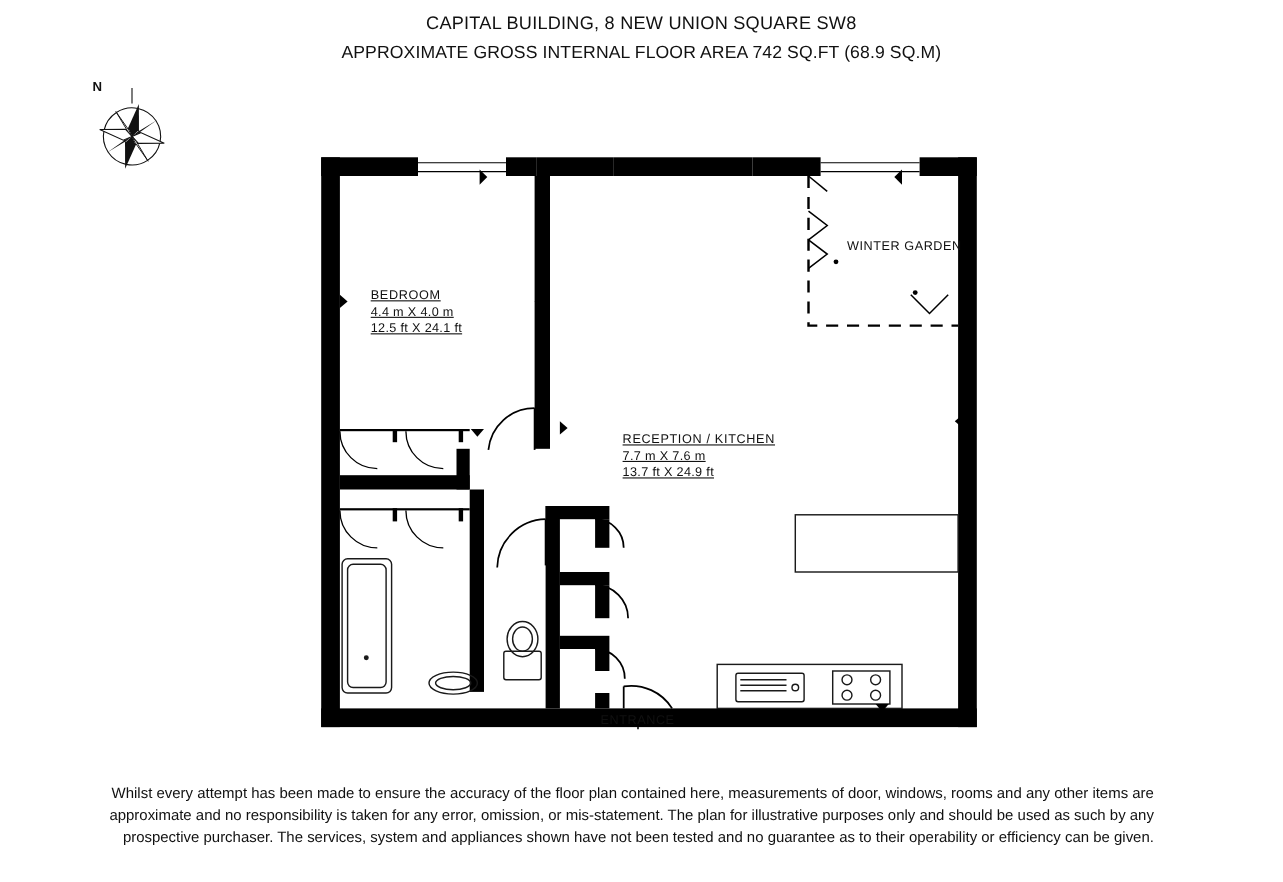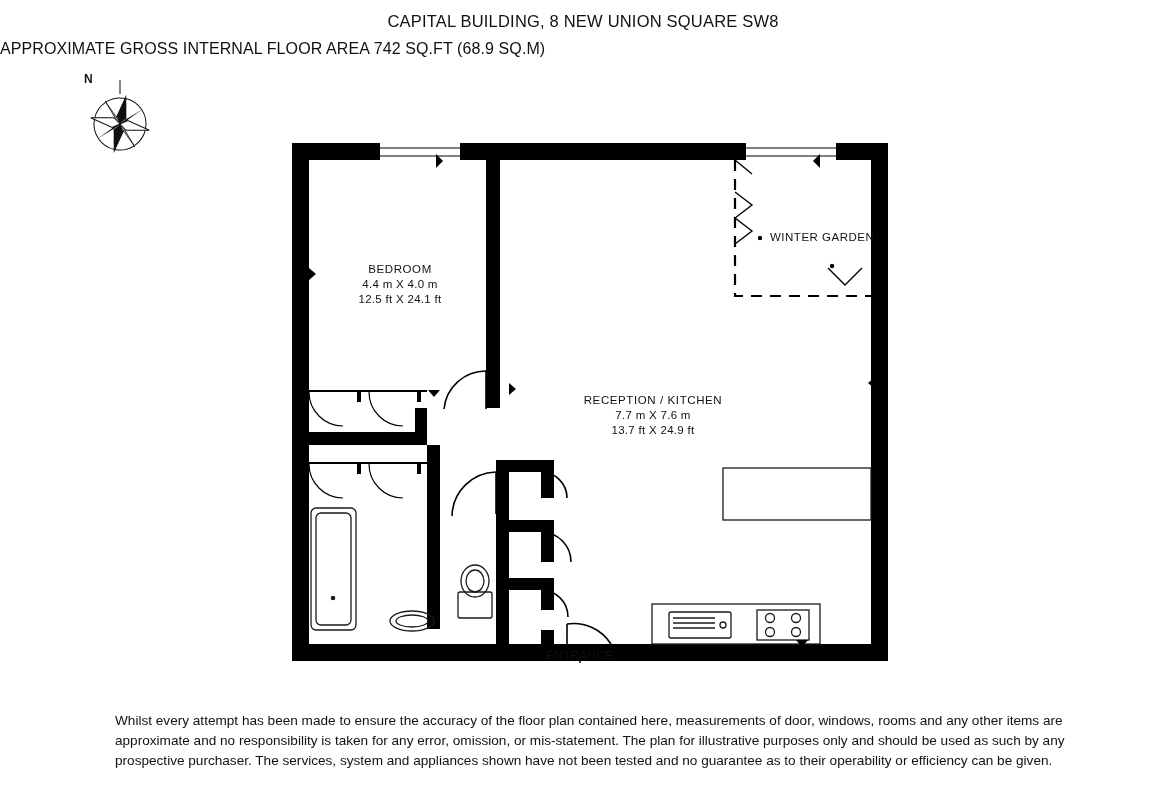--- a/index.html
+++ b/index.html
@@ -20,20 +20,21 @@
     position: absolute;
     top: 12px; left: 0; width: 100%;
     text-align: center;
     font-size: 16.5px;
     font-weight: normal;
     letter-spacing: 0.2px;
   }
   .subtitle {
     position: absolute;
     top: 40px; left: 0; width: 100%;
+    text-align: center;
     font-size: 16px;
     font-weight: normal;
     letter-spacing: 0.1px;
   }
 
   
   .compass {
     position: absolute;
     left: 74px; top: 72px;
     width: 92px; height: 92px;
@@ -49,50 +50,50 @@
   .plan {
     position: absolute;
     left: 0; top: 0;
     width: 1166px; height: 802px;
     pointer-events: none;
   }
 
   
   .room-label {
     position: absolute;
-    text-align: center;
+    text-align: left;
     font-size: 11.5px;
     line-height: 15px;
     letter-spacing: 0.3px;
     color: #111;
     white-space: nowrap;
+    text-decoration: underline;
   }
   .room-label .nm { letter-spacing: 0.6px; }
 
   .side-label {
     position: absolute;
     font-size: 11.5px;
     letter-spacing: 0.5px;
     white-space: nowrap;
-    margin-top: 13px;
   }
 
   .entrance-label {
     position: absolute;
     left: 546px; top: 649px;
     font-size: 11.5px;
     letter-spacing: 0.5px;
   }
 
   
   .disclaimer {
     position: absolute;
-    left: 115px; top: 711px;
+    left: 83px; top: 711px;
     width: 966px;
-    text-align: left;
+    text-align: right;
     font-size: 13.6px;
     line-height: 20px;
     color: #111;
   }
 </style>
 </head>
 <body>
 
 <div class="title">CAPITAL BUILDING, 8 NEW UNION SQUARE SW8</div>
 <div class="subtitle">APPROXIMATE GROSS INTERNAL FLOOR AREA 742 SQ.FT (68.9 SQ.M)</div>

